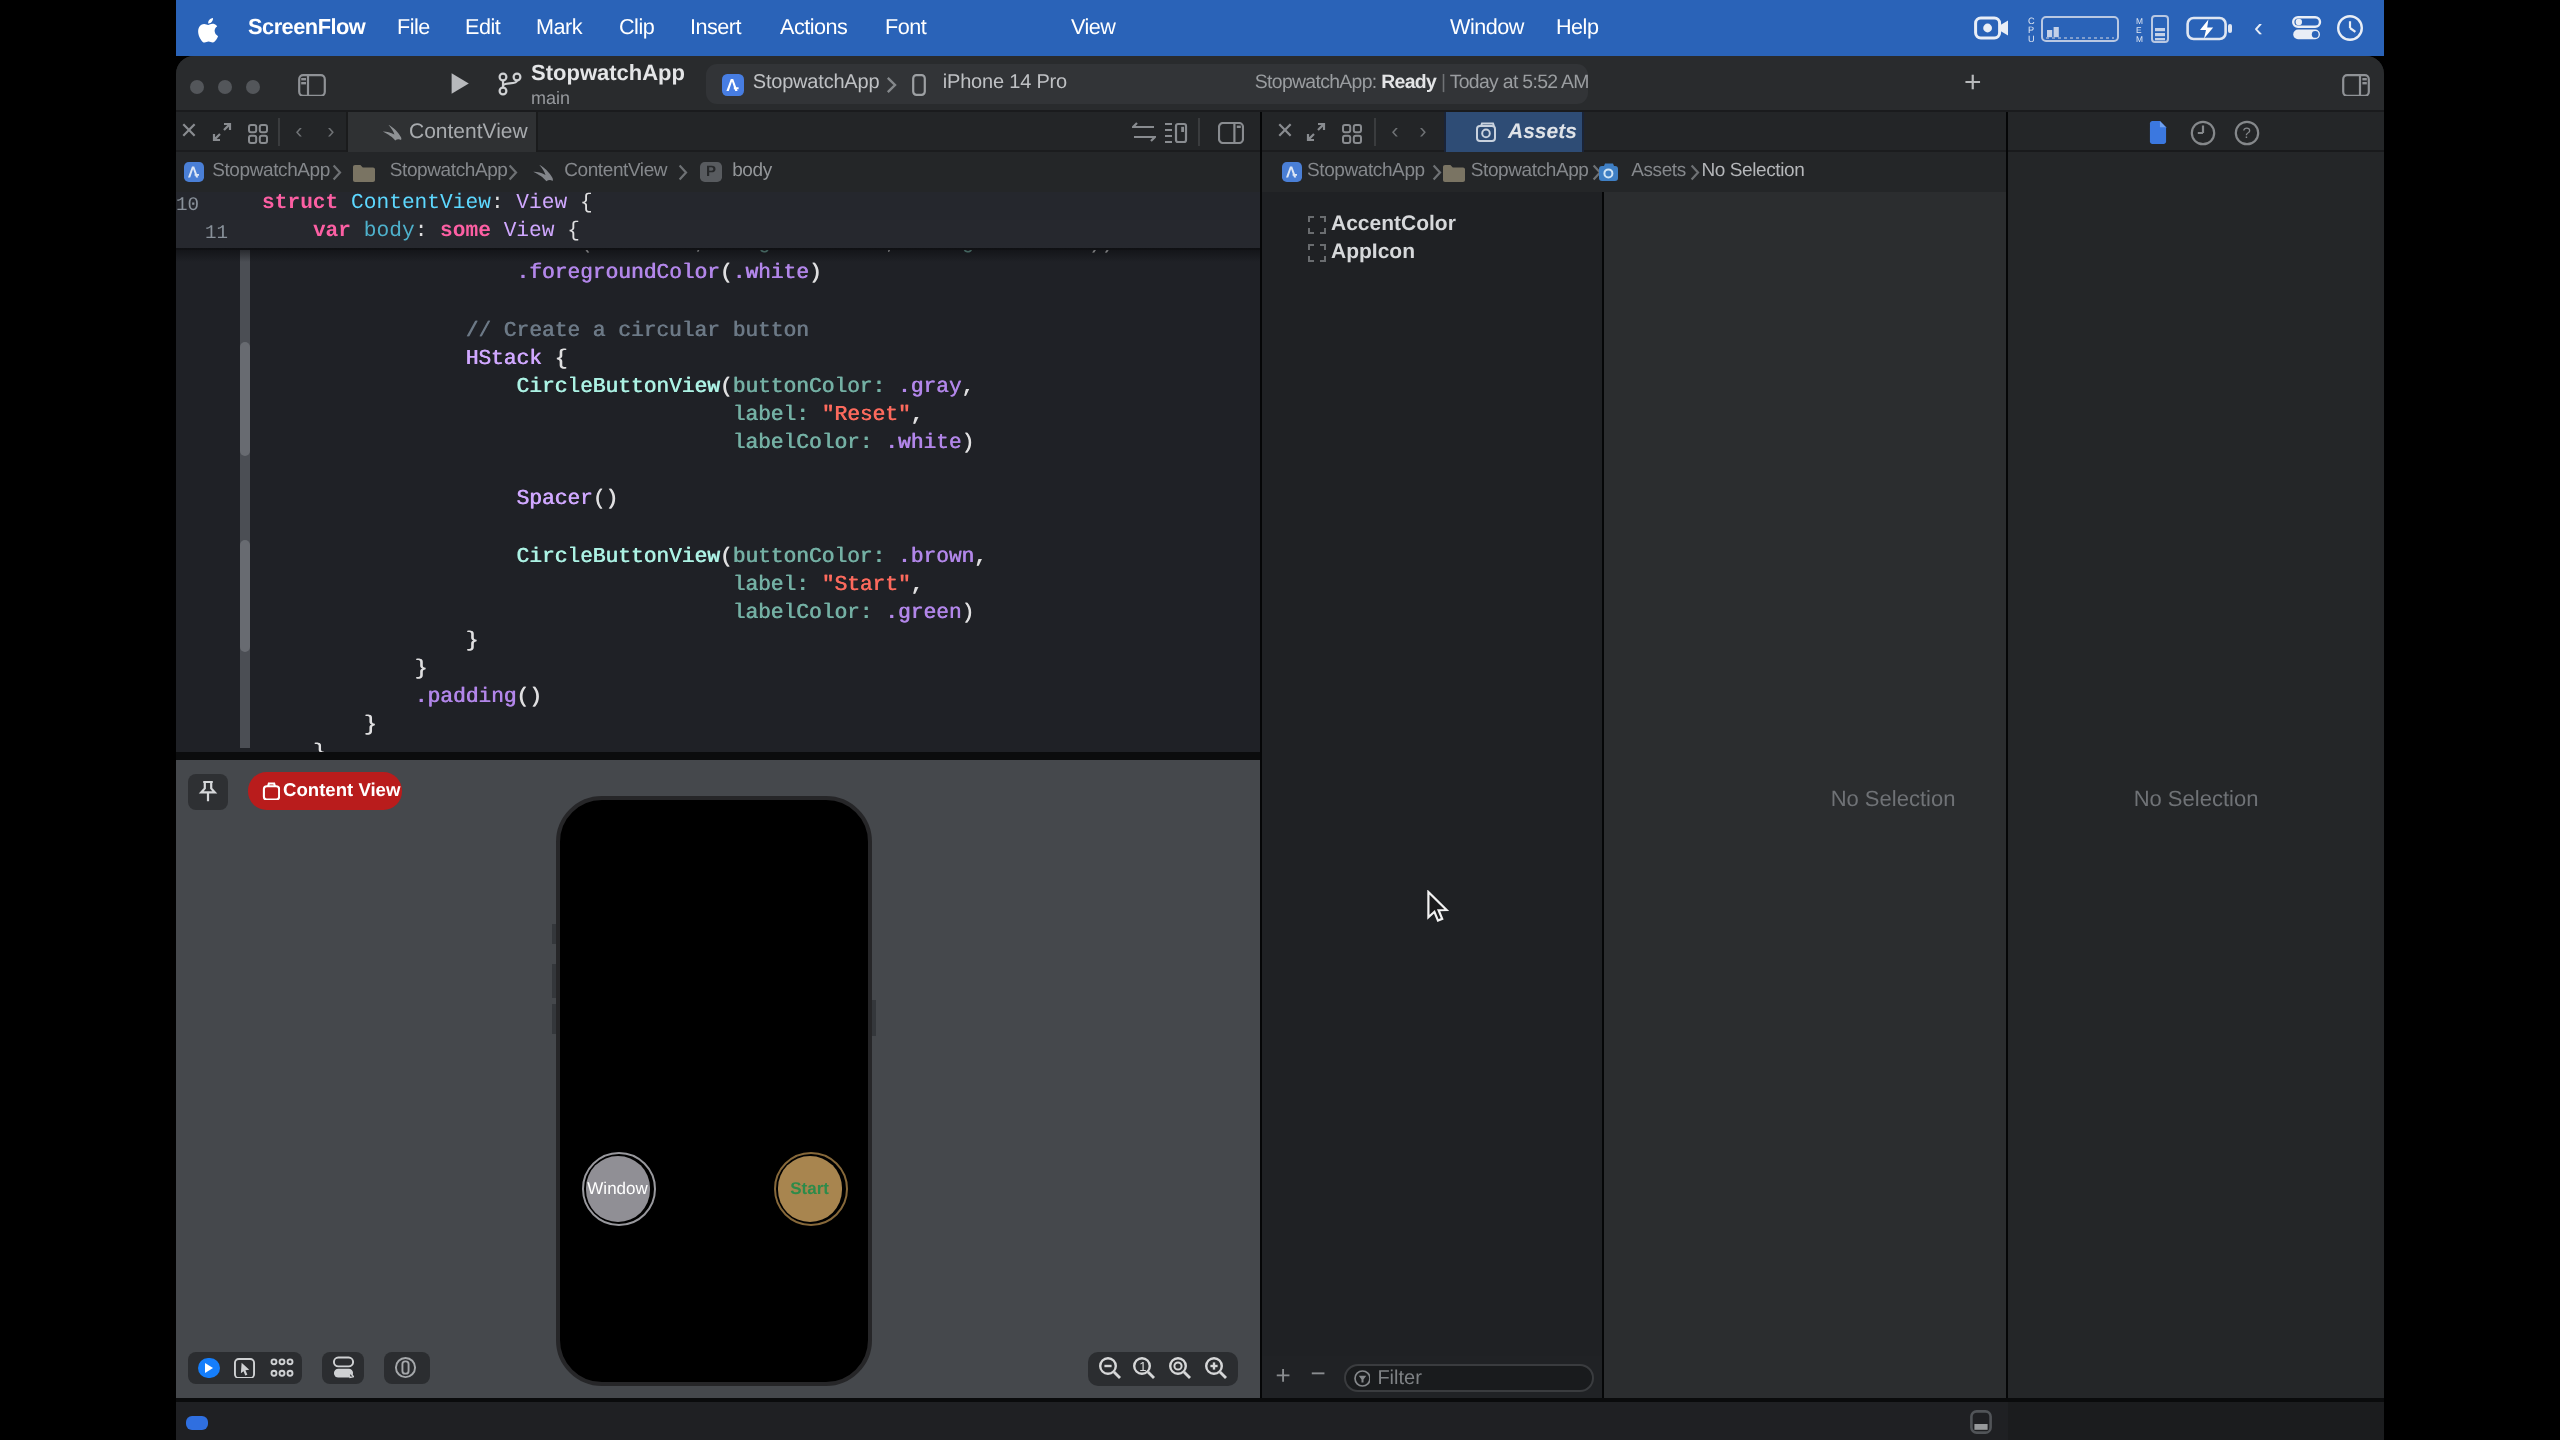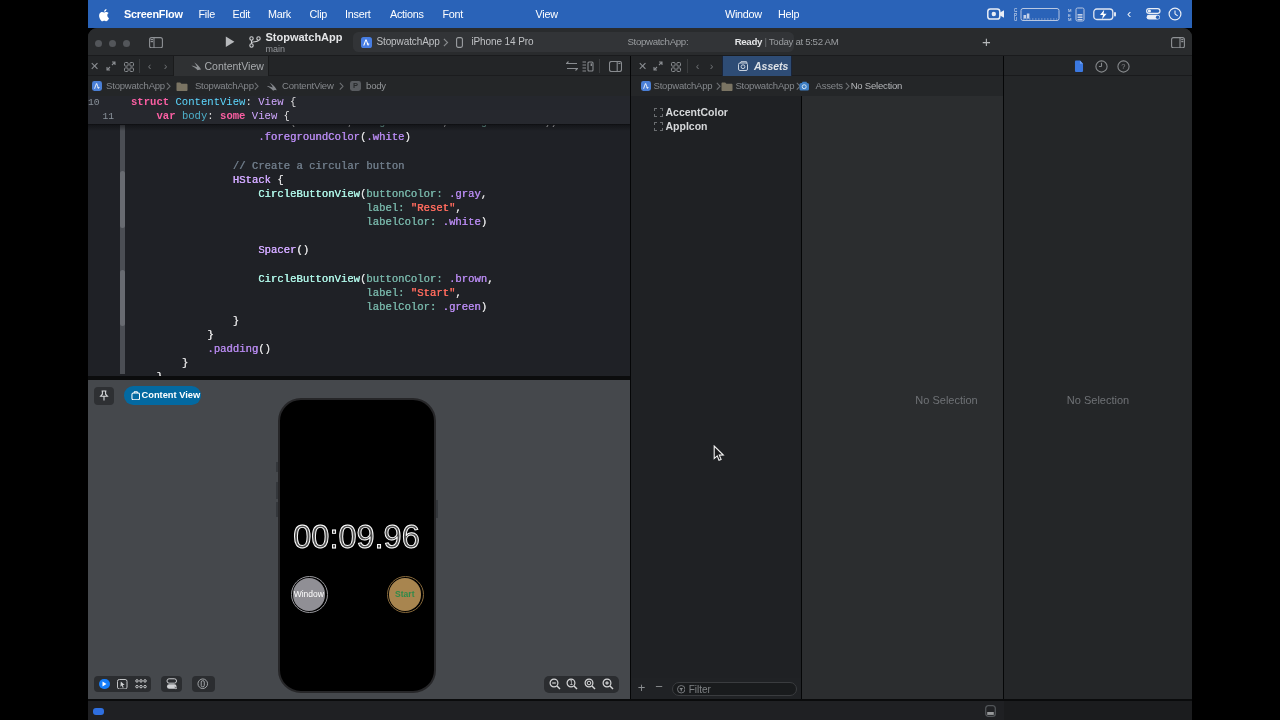--- a/index.html
+++ b/index.html
@@ -131,21 +131,21 @@
         <path d="M2.2 8.5 L4.4 2.5 L5.6 2.5 L7.8 8.5 L6.6 8.5 L5 3.8 L3.4 8.5 Z M5.9 6.6 L8.3 6.6 L8.3 7.6 L5.9 7.6 Z" fill="#fff"></path>
       </svg>
       <span class="abs" style="left:23px; top:0; line-height:20.6px; font-size:10px; letter-spacing:-0.1px; color:#bfc1c4;">StopwatchApp</span>
       <svg class="abs" style="left:90px; top:6.3px; width:5.5px; height:9px;" viewBox="0 0 5.5 9">
           <path d="M0.9 0.9 L4.5 4.5 L0.9 8.1" fill="none" stroke="#85888b" stroke-width="1.2"></path>
         </svg>
       <svg class="abs" style="left:102.5px; top:5px; width:7px; height:11px;" viewBox="0 0 7 11">
         <rect x="0.6" y="0.6" width="5.8" height="9.8" rx="1.6" fill="none" stroke="#9da0a3" stroke-width="1.1"></rect>
       </svg>
       <span class="abs" style="left:118px; top:0; line-height:20.6px; font-size:10px; letter-spacing:-0.1px; color:#bfc1c4;">iPhone 14 Pro</span>
-      <span class="abs" style="left:274px; top:0; line-height:20.6px; font-size:9.7px; letter-spacing:-0.33px; white-space:nowrap; color:#9a9da0;">StopwatchApp: <b style="color:#e3e4e6;margin-left:44px;">Ready</b> <span style="color:#6f7275;">|</span> Today at 5:52 AM</span>
+      <span class="abs" style="left:274px; top:0; line-height:20.6px; font-size:9.7px; letter-spacing:-0.33px; white-space:nowrap; color:#9a9da0;">StopwatchApp: <b style="color:#e3e4e6;">Ready</b> <span style="color:#6f7275;">|</span> Today at 5:52 AM</span>
     </div>
     <span class="abs" style="left:894px; top:0; line-height:28px; font-size:15px; color:#b7b9bb; font-weight:300;">+</span>
     <svg class="abs" style="left:1083px; top:8.5px; width:14px; height:11.5px;" viewBox="0 0 14 11.5">
       <rect x="0.6" y="0.6" width="12.8" height="10.3" rx="2" fill="none" stroke="#8f9296" stroke-width="1.1"></rect>
       <line x1="9" y1="0.6" x2="9" y2="10.9" stroke="#8f9296" stroke-width="1.1"></line>
       <rect x="10.2" y="2" width="2.2" height="1.2" fill="#8f9296"></rect>
       <rect x="10.2" y="4" width="2.2" height="1.2" fill="#8f9296"></rect>
     </svg>
   </div>
 
@@ -319,34 +319,33 @@
   </div>
   <div class="abs" id="canvas">
     <div class="abs" style="left:0; top:0; width:542px; height:1.5px; background:#0b0c0d;"></div>
 
     <div class="abs" style="left:6px; top:9px; width:20px; height:18px; border-radius:4px; background:#2e3033;">
       <svg class="abs" style="left:5px; top:3px; width:10px; height:12px;" viewBox="0 0 10 12">
         <path d="M2.6 1 L7.4 1 M3.4 1 L3.4 4.2 L1.6 6.2 L8.4 6.2 L6.6 4.2 L6.6 1 M5 6.4 L5 10.6" stroke="#d6d8da" stroke-width="1.1" fill="none"></path>
       </svg>
     </div>
 
-    <div class="abs" style="left:36px; top:8.4px; width:76.5px; height:18.6px; border-radius:9.3px; background:#0369a1;">
+    <div class="abs" style="left:36px; top:8.4px; width:76.5px; height:18.6px; border-radius:9.3px; background:#b91c1c;">
       <svg class="abs" style="left:6.6px; top:4.6px; width:9.5px; height:9.5px;" viewBox="0 0 10 10">
         <rect x="1" y="2.2" width="8" height="7" rx="1.5" fill="none" stroke="#fff" stroke-width="1.1"></rect>
         <path d="M3.2 2.2 L3.6 0.8 L6.4 0.8 L6.8 2.2" fill="none" stroke="#fff" stroke-width="1.1"></path>
       </svg>
       <span class="abs" style="left:17.5px; top:0; line-height:18.6px; font-size:9.3px; font-weight:bold; color:#fff; white-space:nowrap;">Content View</span>
     </div>
 
     <div class="abs" style="left:187.5px; top:83.5px; width:2px; height:10px; background:#34373b;"></div>
     <div class="abs" style="left:187.5px; top:103.5px; width:2px; height:17.5px; background:#34373b;"></div>
     <div class="abs" style="left:187.5px; top:123.5px; width:2px; height:15px; background:#34373b;"></div>
     <div class="abs" style="left:347.7px; top:122px; width:2px; height:17.5px; background:#34373b;"></div>
     <div class="abs" id="phone" style="left:189.5px; top:20.3px; width:158.2px; height:295.2px; border-radius:23px; background:#000; border:2px solid #262628;">
-      <div class="abs" style="left:-2px; top:117px; width:158px; height:40px; text-align:center; line-height:40px; font-size:32.5px; color:rgba(255,255,255,0.3); -webkit-text-stroke:0.95px #fefefe; letter-spacing:0px; white-space:nowrap;">00:09.96</div>
       <div class="abs" style="left:11px; top:176px; width:37px; height:37px; border-radius:50%; border:1.2px solid #98989d;">
         <div class="abs" style="left:1.2px; top:1.2px; width:32.2px; height:32.2px; border-radius:50%; background:#908f95; text-align:center; line-height:32.2px; font-size:8.5px; color:#fff;">Window</div>
       </div>
       <div class="abs" style="left:107px; top:176px; width:37px; height:37px; border-radius:50%; border:1.2px solid #86683a;">
         <div class="abs" style="left:1.2px; top:1.2px; width:32.2px; height:32.2px; border-radius:50%; background:#a8854f; text-align:center; line-height:32.2px; font-size:8.5px; color:#2e8b4a; font-weight:bold;">Start</div>
       </div>
     </div>
 
     <div class="abs" style="left:6px; top:298px; width:56.5px; height:15.5px; border-radius:4px; background:#2b2d30;">
       <div class="abs" style="left:5.2px; top:2.5px; width:10.5px; height:10.5px; border-radius:50%; background:#157efb;">

